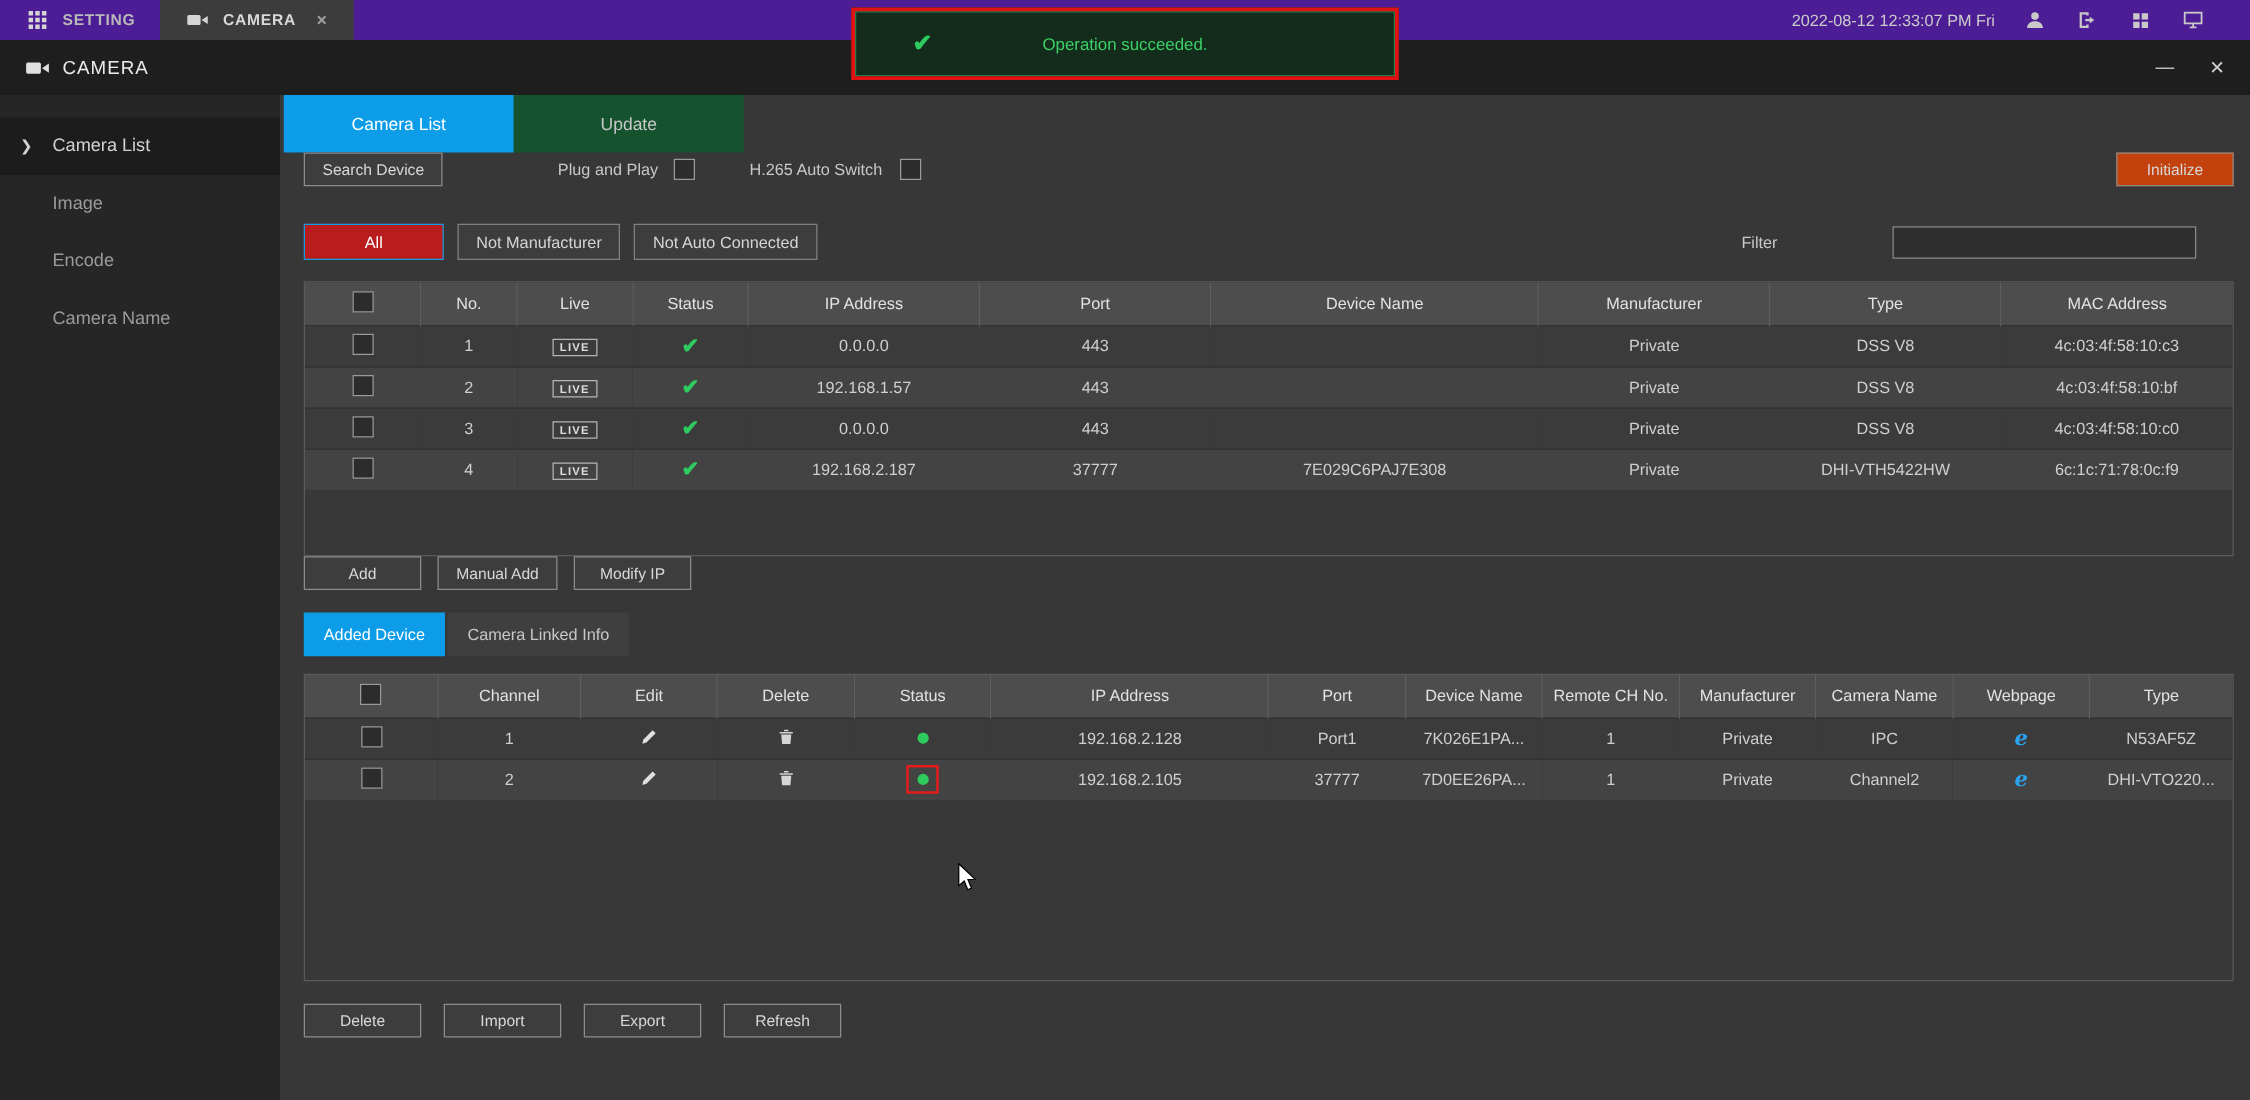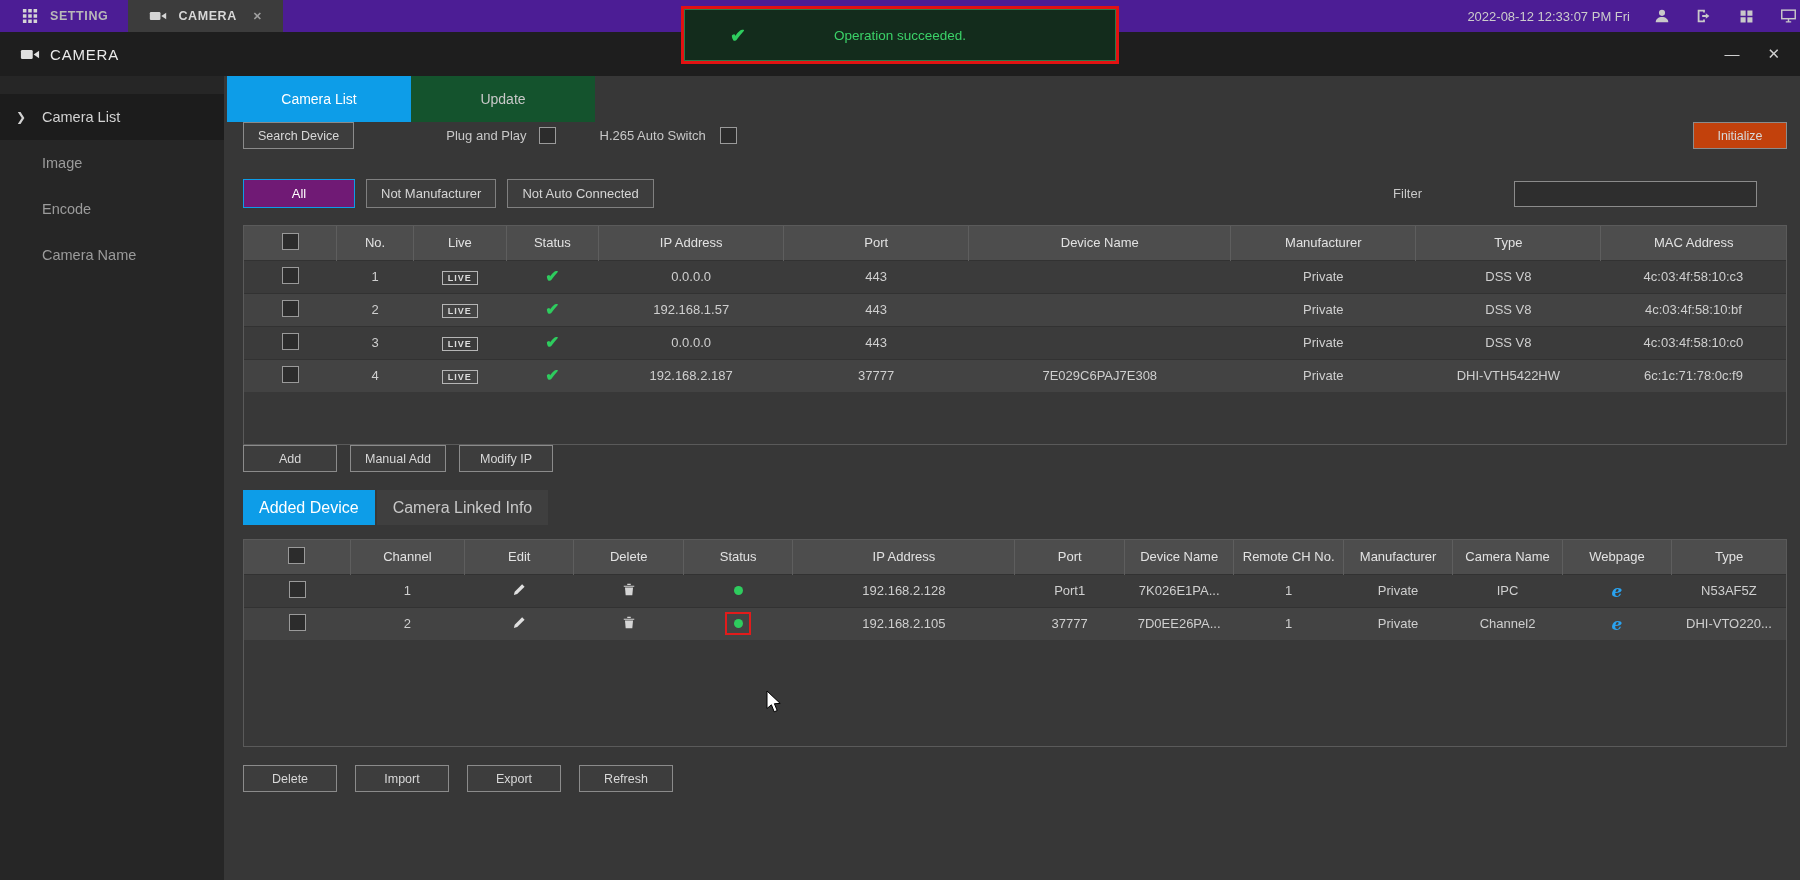--- a/index.html
+++ b/index.html
@@ -8,21 +8,21 @@
     font-family:"Liberation Sans", sans-serif;
     background:#373737; color:#cfcfcf;
     position:relative; overflow:hidden;
   }
 
   
   .taskbar { height:32px; background:#4c1d95; display:flex; align-items:stretch; color:#b9b9b9; }
   .tb-tab { display:flex; align-items:center; gap:10px; padding:0 20px; font-size:12.5px; letter-spacing:.6px; font-weight:bold; }
   .tb-tab.camera { background:#3c3c3c; color:#d8d8d8; }
   .tb-close { font-size:11px; color:#9f9f9f; margin-left:6px; cursor:default; }
-  .tb-right { margin-left:auto; display:flex; align-items:center; gap:22px; padding-right:2px; }
+  .tb-right { margin-left:auto; display:flex; align-items:center; gap:22px; padding-right:36px; }
   .tb-datetime { font-size:13px; color:#cccccc; font-weight:normal; }
   .tb-icon { width:20px; height:20px; display:inline-flex; align-items:center; justify-content:center; }
 
   
   .toast { position:absolute; top:6px; left:50%; transform:translateX(-50%);
     width:438px; height:58px; border:3px solid #e31212; background:#132c1c;
     box-shadow: inset 0 0 0 1px #2e7a49; z-index:60; display:flex; align-items:center; justify-content:center; }
   .toast .toast-check { position:absolute; left:46px; color:#2ecc5e; font-size:19px; font-weight:bold; }
   .toast-msg { color:#3bd168; font-size:13.5px; }
 
@@ -51,44 +51,44 @@
   .btn { min-width:94px; height:27px; padding:0 14px; display:inline-flex; align-items:center; justify-content:center;
     background:#3d3d3d; border:1px solid #8b8b8b; color:#d8d8d8; font-size:12.5px; cursor:default; }
   .btn.lighter { background:#c2410c; }
   .label { font-size:13px; color:#c8c8c8; }
   .cb { display:inline-block; width:17px; height:17px; border:1px solid #9a9a9a; background:#2c2c2c; }
 
   .controls-row { height:27px; }
   .filter-row { margin-top:30px; height:29px; }
   .fbtn { height:29px; min-width:112px; padding:0 14px; display:inline-flex; align-items:center; justify-content:center;
     background:#3d3d3d; border:1px solid #808080; color:#d5d5d5; font-size:13px; margin-right:11px; cursor:default; }
-  .fbtn.active { background:#701a75; border-color:#0d9de8; color:#fff; }
+  .fbtn.active { background:#b91c1c; border-color:#0d9de8; color:#fff; }
   .filter-input { width:243px; height:26px; background:#2e2e2e; border:1px solid #8b8b8b; margin-left:92px; margin-right:30px; color:#ddd; font-size:13px; padding:0 6px; }
 
   
   .tbl-wrap { margin:17px 13px 0 19px; border:1px solid #5a5a5a; background:#383838; overflow:hidden; }
   .tbl-wrap.t1 { height:220px; }
-  .tbl-wrap.t2 { height:208px; margin-top:14px; }
+  .tbl-wrap.t2 { height:246px; margin-top:14px; }
   table { width:100%; border-collapse:collapse; table-layout:fixed; font-size:13px; color:#cfcfcf; }
   th { height:34px; background:#4d4d4d; font-weight:normal; font-size:13px; color:#e2e2e2; border-left:1px solid #5e5e5e; }
   th:first-child { border-left:none; }
   td { height:33px; text-align:center; border-top:1px solid #323232; overflow:hidden; white-space:nowrap; text-overflow:ellipsis; }
   tr.odd  td { background:#3b3b3b; }
   tr.even td { background:#434343; }
 
   .live { display:inline-block; border:1px solid #b5b5b5; color:#dcdcdc; font-size:9px; padding:1px 5px; letter-spacing:1px; font-weight:bold; }
   .check { color:#2ecc5e; font-size:17px; font-weight:bold; }
   .dot { display:inline-block; width:9px; height:9px; border-radius:50%; background:#2ecc5e; }
   .redbox { display:inline-flex; align-items:center; justify-content:center; border:2px solid #e31b1b; width:26px; height:23px; }
   .icon-btn { display:inline-flex; align-items:center; justify-content:center; cursor:default; }
   .eicon { color:#2aa3f0; font-size:17px; font-weight:bold; font-style:italic; font-family:"DejaVu Serif", serif; }
 
   .actions { margin-top:0; gap:13px; }
   .device-tabs { display:flex; margin:18px 0 0 19px; }
-  .dtab { height:35px; padding:0 16px; display:flex; align-items:center; justify-content:center; font-size:16px; background:#3f3f3f; color:#c8c8c8; margin-right:2px; cursor:default; }
+  .dtab { height:35px; padding:0 16px; display:flex; align-items:center; justify-content:center; font-size:13px; background:#3f3f3f; color:#c8c8c8; margin-right:2px; cursor:default; }
   .dtab.active { background:#0d9de8; color:#fff; }
   .bottom-actions { margin-top:18px; gap:18px; }
 
   .cursor { position:absolute; left:765px; top:690px; z-index:70; pointer-events:none; }
 </style>
 </head>
 <body>
 
 <div class="taskbar">
   <div class="tb-tab">

